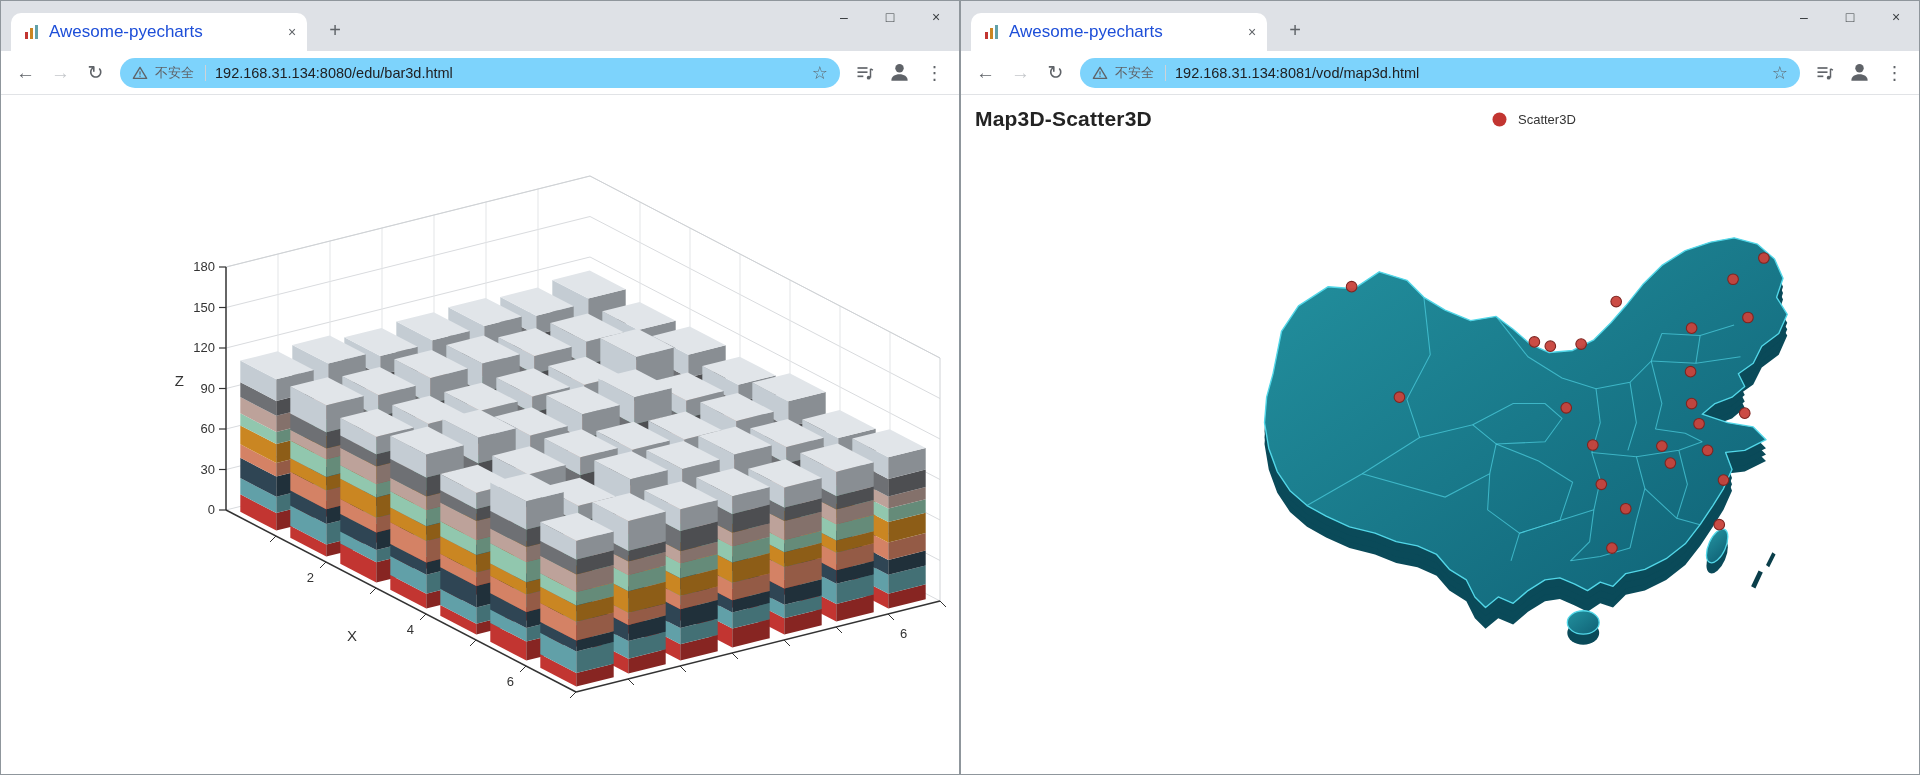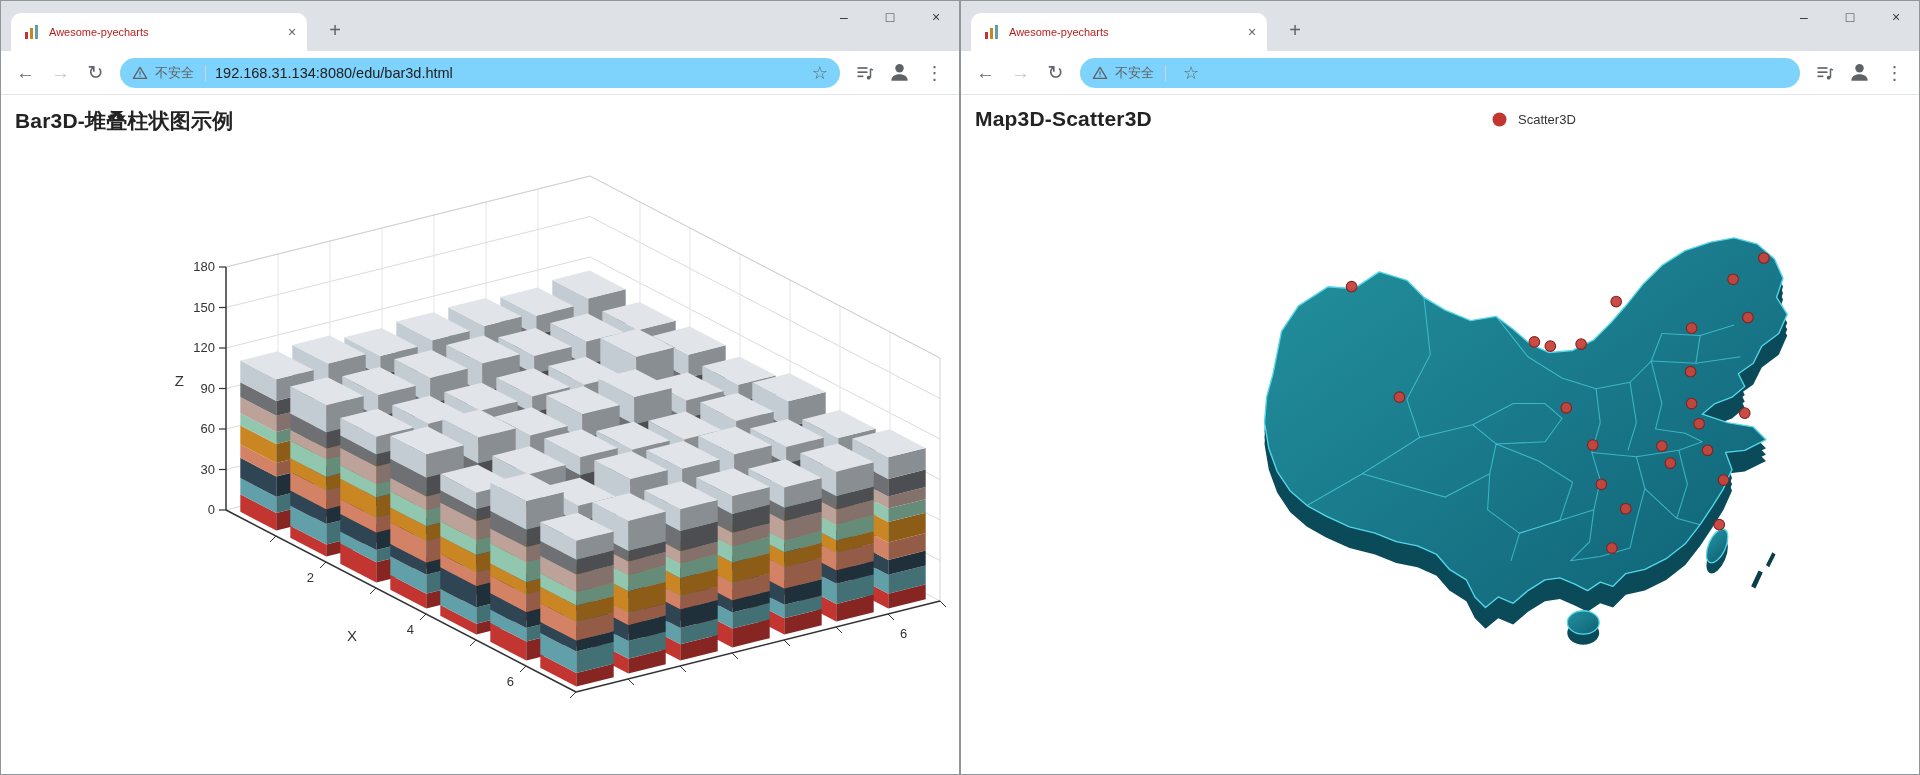--- a/index.html
+++ b/index.html
@@ -2,21 +2,21 @@
 <html><head>
 <meta charset="utf-8">
 <style>
   * { margin:0; padding:0; box-sizing:border-box; }
   html,body { width:1920px; height:775px; overflow:hidden; }
   body { background:#3c4043; display:flex; font-family:"Liberation Sans","DejaVu Sans",sans-serif; }
   .window { width:960px; height:775px; background:#fff; border:1px solid #8f969c; display:flex; flex-direction:column; position:relative; flex:none; }
   
   .tabstrip { height:50px; background:#dee1e6; position:relative; flex:none; }
   .tab { position:absolute; left:10px; bottom:0; width:296px; height:38px; background:#fff; border-radius:10px 10px 0 0; display:flex; align-items:center; padding:0 6px 0 12px; gap:8px; }
-  .tab-title { flex:1; font-size:11px; color:#b91c1c; white-space:nowrap; overflow:hidden; }
+  .tab-title { flex:1; font-size:17px; color:#1d4ed8; white-space:nowrap; overflow:hidden; }
   .tab-close { width:18px; height:18px; border-radius:50%; display:flex; align-items:center; justify-content:center; color:#5f6368; font-size:14px; cursor:default; }
   .favicon { width:18px; height:18px; display:flex; align-items:center; justify-content:center; }
   .newtab { position:absolute; left:320px; bottom:7px; width:28px; height:28px; border-radius:50%; display:flex; align-items:center; justify-content:center; color:#5f6368; font-size:20px; font-weight:300; }
   .wincontrols { position:absolute; top:0; right:0; display:flex; }
   .winbtn { width:46px; height:32px; display:flex; align-items:center; justify-content:center; color:#3c4043; font-size:14px; font-weight:300; }
   
   .toolbar { height:44px; background:#fff; display:flex; align-items:center; padding:0 8px; gap:2px; border-bottom:1px solid #e1e3e6; flex:none; }
   .navbtn { width:33px; height:33px; display:flex; align-items:center; justify-content:center; font-size:19px; color:#5f6368; border-radius:50%; flex:none; }
   .navbtn.disabled { color:#c4c7cb; }
   .omnibox { flex:1; height:30px; background:#7dd3fc; border-radius:15px; display:flex; align-items:center; padding:0 12px; margin:0 6px; min-width:0; }
@@ -88,21 +88,20 @@
     </span>
     <span class="iconbtn">
       <svg viewBox="0 0 24 24" width="23" height="23">
           <circle cx="12" cy="7.6" r="4.4" fill="#5f6368"></circle>
           <path d="M3.5 20.5 c0-4.4 3.8-6.6 8.5-6.6 s8.5 2.2 8.5 6.6 Z" fill="#5f6368"></path>
         </svg>
     </span>
     <span class="iconbtn" style="font-size:18px;color:#5f6368;">⋮</span>
   </div>
   <div class="content">
-    <h1 class="page-title">Bar3D-堆叠柱状图示例</h1>
     <div class="chartbox" id="bar3d"><svg viewBox="0 0 958 679" width="958" height="679">
           <line x1="225" y1="415" x2="589" y2="324" stroke="#d9dbde" stroke-width="1"></line>
           <line x1="589" y1="324" x2="939" y2="506" stroke="#d9dbde" stroke-width="1"></line>
           <line x1="225" y1="374.5" x2="589" y2="283.5" stroke="#d9dbde" stroke-width="1"></line>
           <line x1="589" y1="283.5" x2="939" y2="465.5" stroke="#d9dbde" stroke-width="1"></line>
           <line x1="225" y1="334" x2="589" y2="243" stroke="#d9dbde" stroke-width="1"></line>
           <line x1="589" y1="243" x2="939" y2="425" stroke="#d9dbde" stroke-width="1"></line>
           <line x1="225" y1="293.5" x2="589" y2="202.5" stroke="#d9dbde" stroke-width="1"></line>
           <line x1="589" y1="202.5" x2="939" y2="384.5" stroke="#d9dbde" stroke-width="1"></line>
           <line x1="225" y1="253" x2="589" y2="162" stroke="#d9dbde" stroke-width="1"></line>
@@ -1125,20 +1124,21 @@
     <div class="omnibox">
       <span style="display:flex">
         <svg viewBox="0 0 24 24" width="16" height="16">
             <path d="M12 3.5 L22 20 H2 Z" fill="none" stroke="#5f6368" stroke-width="2" stroke-linejoin="round"></path>
             <rect x="11.1" y="9.5" width="1.8" height="5" fill="#5f6368"></rect>
             <rect x="11.1" y="16" width="1.8" height="1.8" fill="#5f6368"></rect>
           </svg>
       </span>
       <span class="sec-text">不安全</span>
       <span class="sec-div"></span>
+      <span class="url">192.168.31.134:8081/vod/map3d.html</span>
       <span class="star">☆</span>
     </div>
     <span class="iconbtn">
       <svg viewBox="0 0 24 24" width="20" height="20">
           <g stroke="#5f6368" stroke-width="2">
             <line x1="3" y1="6" x2="15" y2="6"></line>
             <line x1="3" y1="11" x2="15" y2="11"></line>
             <line x1="3" y1="16" x2="10" y2="16"></line>
           </g>
           <circle cx="16.4" cy="17.6" r="2.3" fill="#5f6368"></circle>

